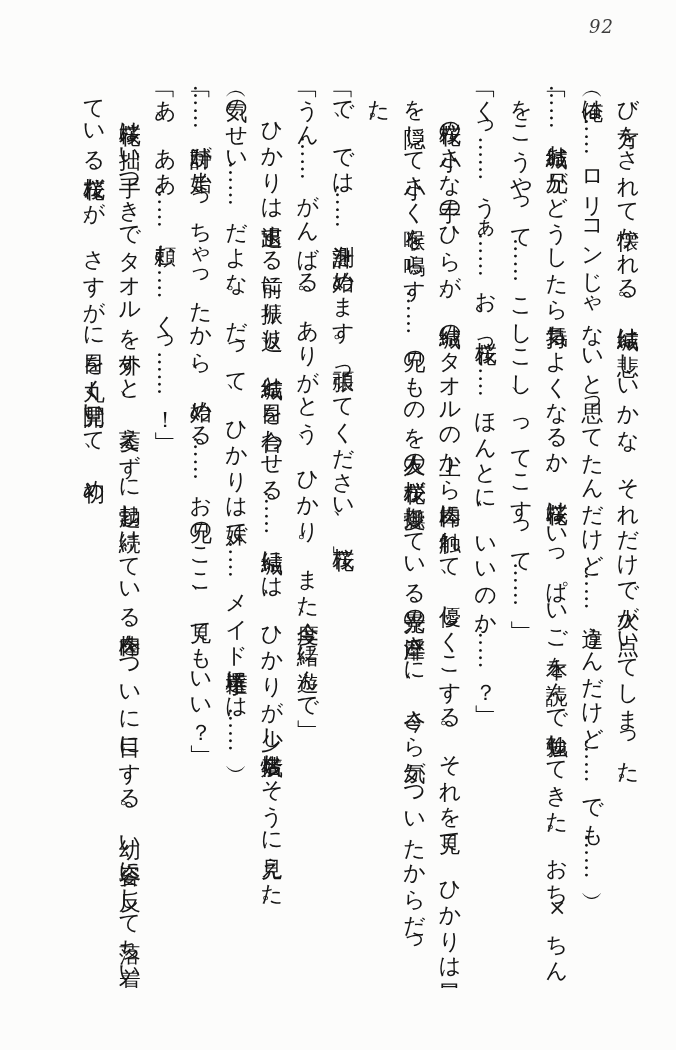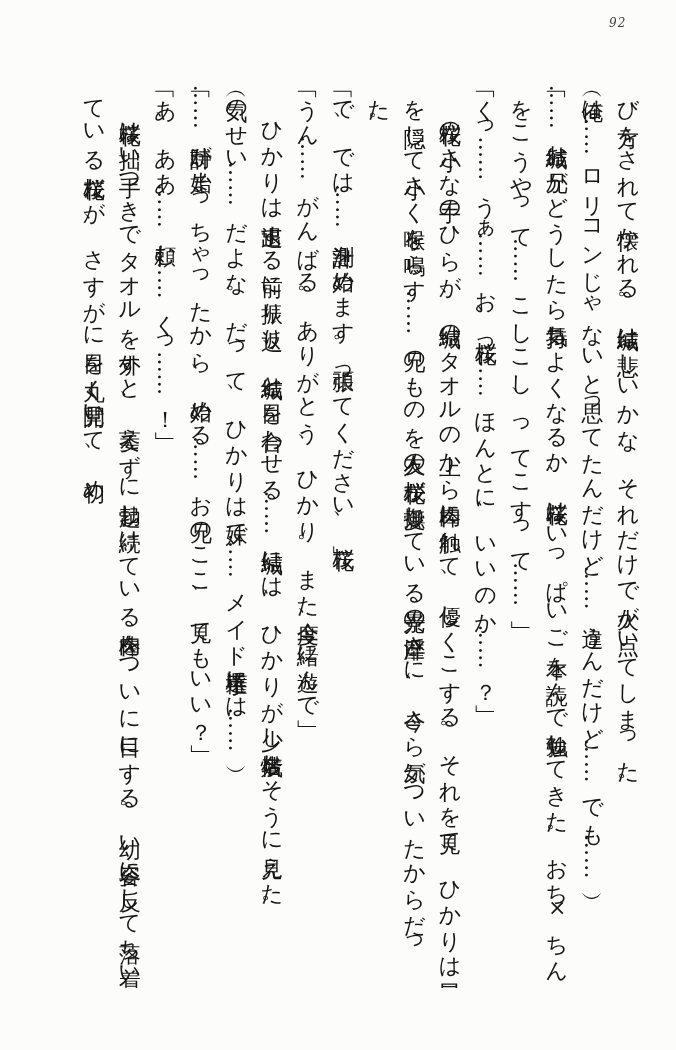--- a/index.html
+++ b/index.html
@@ -12,26 +12,25 @@
     width: 676px;
     height: 1050px;
     background: #fcfcfb;
     overflow: hidden;
     font-family: "DejaVu Serif", "Liberation Serif", serif;
   }
   .page-number {
     position: absolute;
     top: 16px;
     left: 589px;
-    font-size: 12px;
+    font-size: 18px;
     font-style: italic;
     color: #3d3d3d;
     font-family: "DejaVu Serif", "Liberation Serif", serif;
     letter-spacing: 1px;
-    margin-left: 20px;
   }
   .text-block {
     position: absolute;
     top: 84px;
     right: 30px;
     width: 608px;
     height: 904px;
     writing-mode: vertical-rl;
     text-orientation: mixed;
     font-size: 22px;

